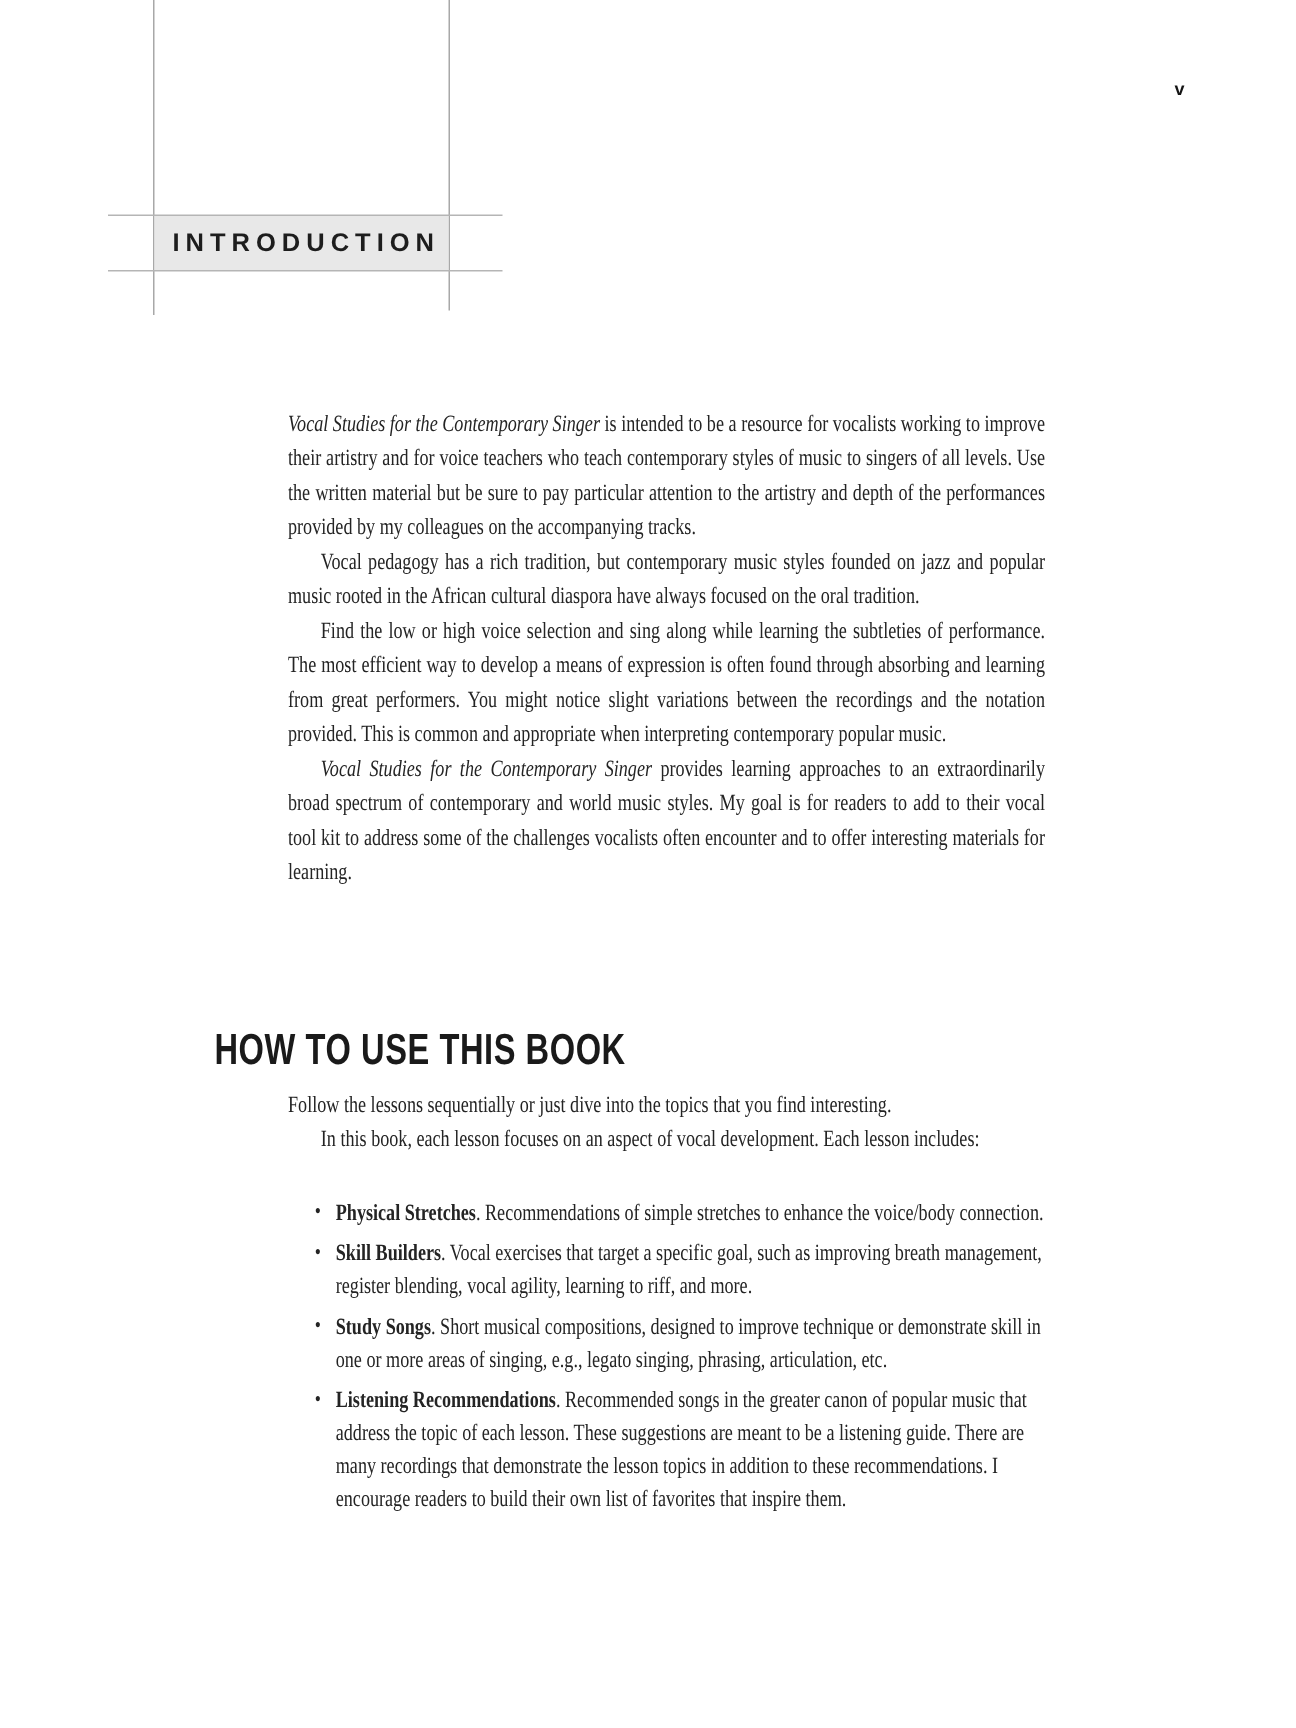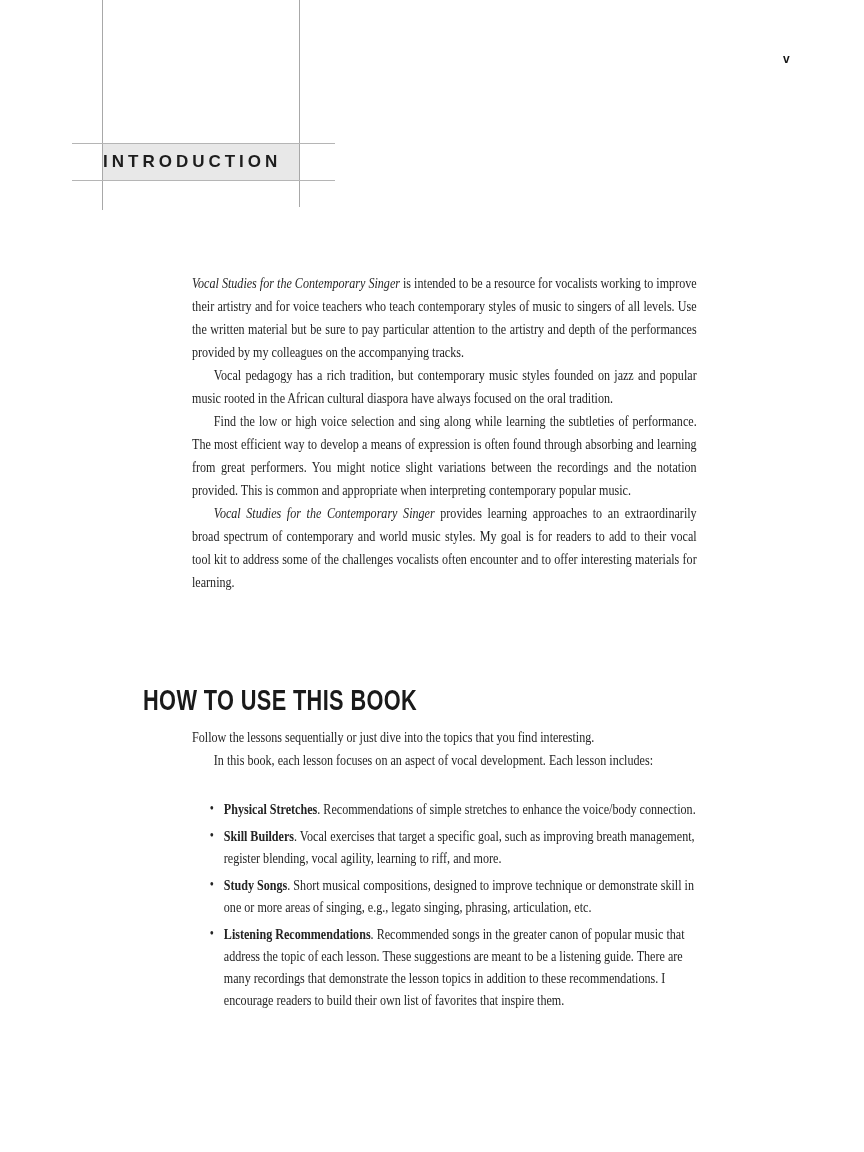--- a/index.html
+++ b/index.html
@@ -28,20 +28,21 @@
     left: 103px; top: 144px;
     width: 196px; height: 36px;
     background: #e8e8e8;
   }
   #chapter-label {
     font-family: "Liberation Sans", sans-serif;
     font-weight: bold;
     font-size: 17px;
     letter-spacing: 4px;
     line-height: 36px;
+    padding-left: 12px;
     color: #1d1d1d;
     white-space: nowrap;
   }
   #folio {
     position: absolute;
     left: 783px; top: 52px;
     font-family: "Liberation Sans", sans-serif;
     font-weight: bold;
     font-size: 12px;
     color: #141414;

